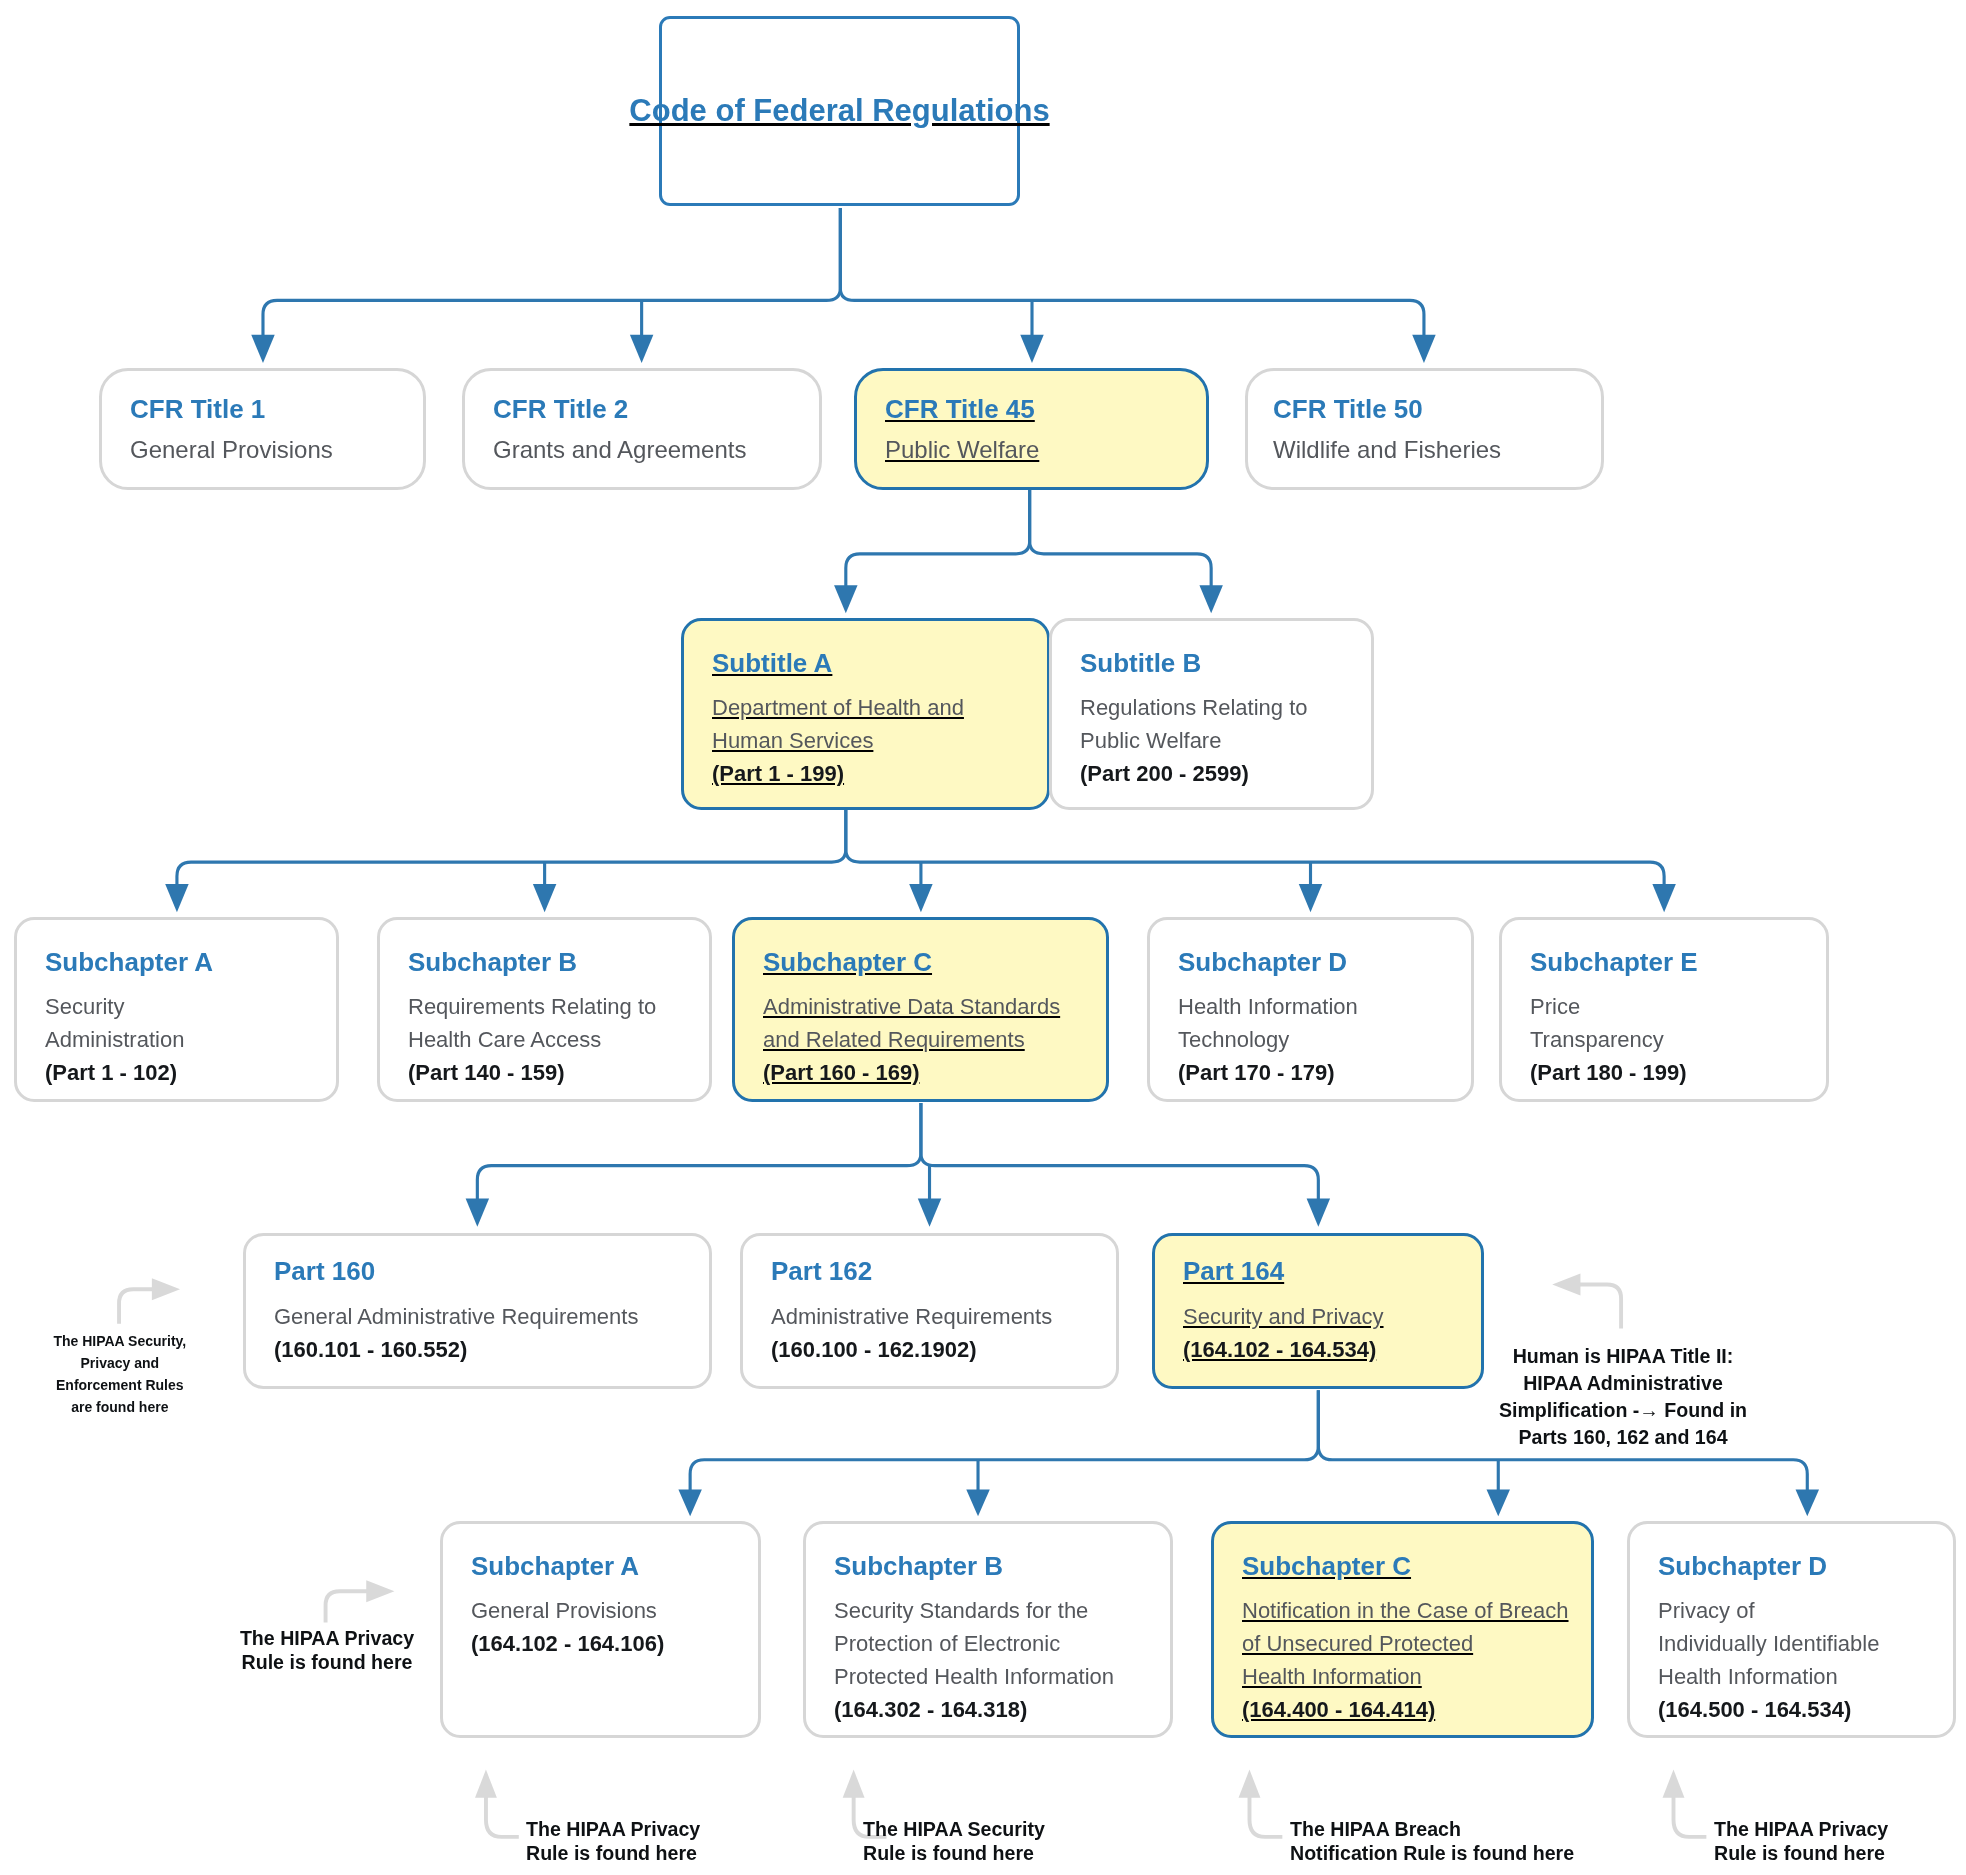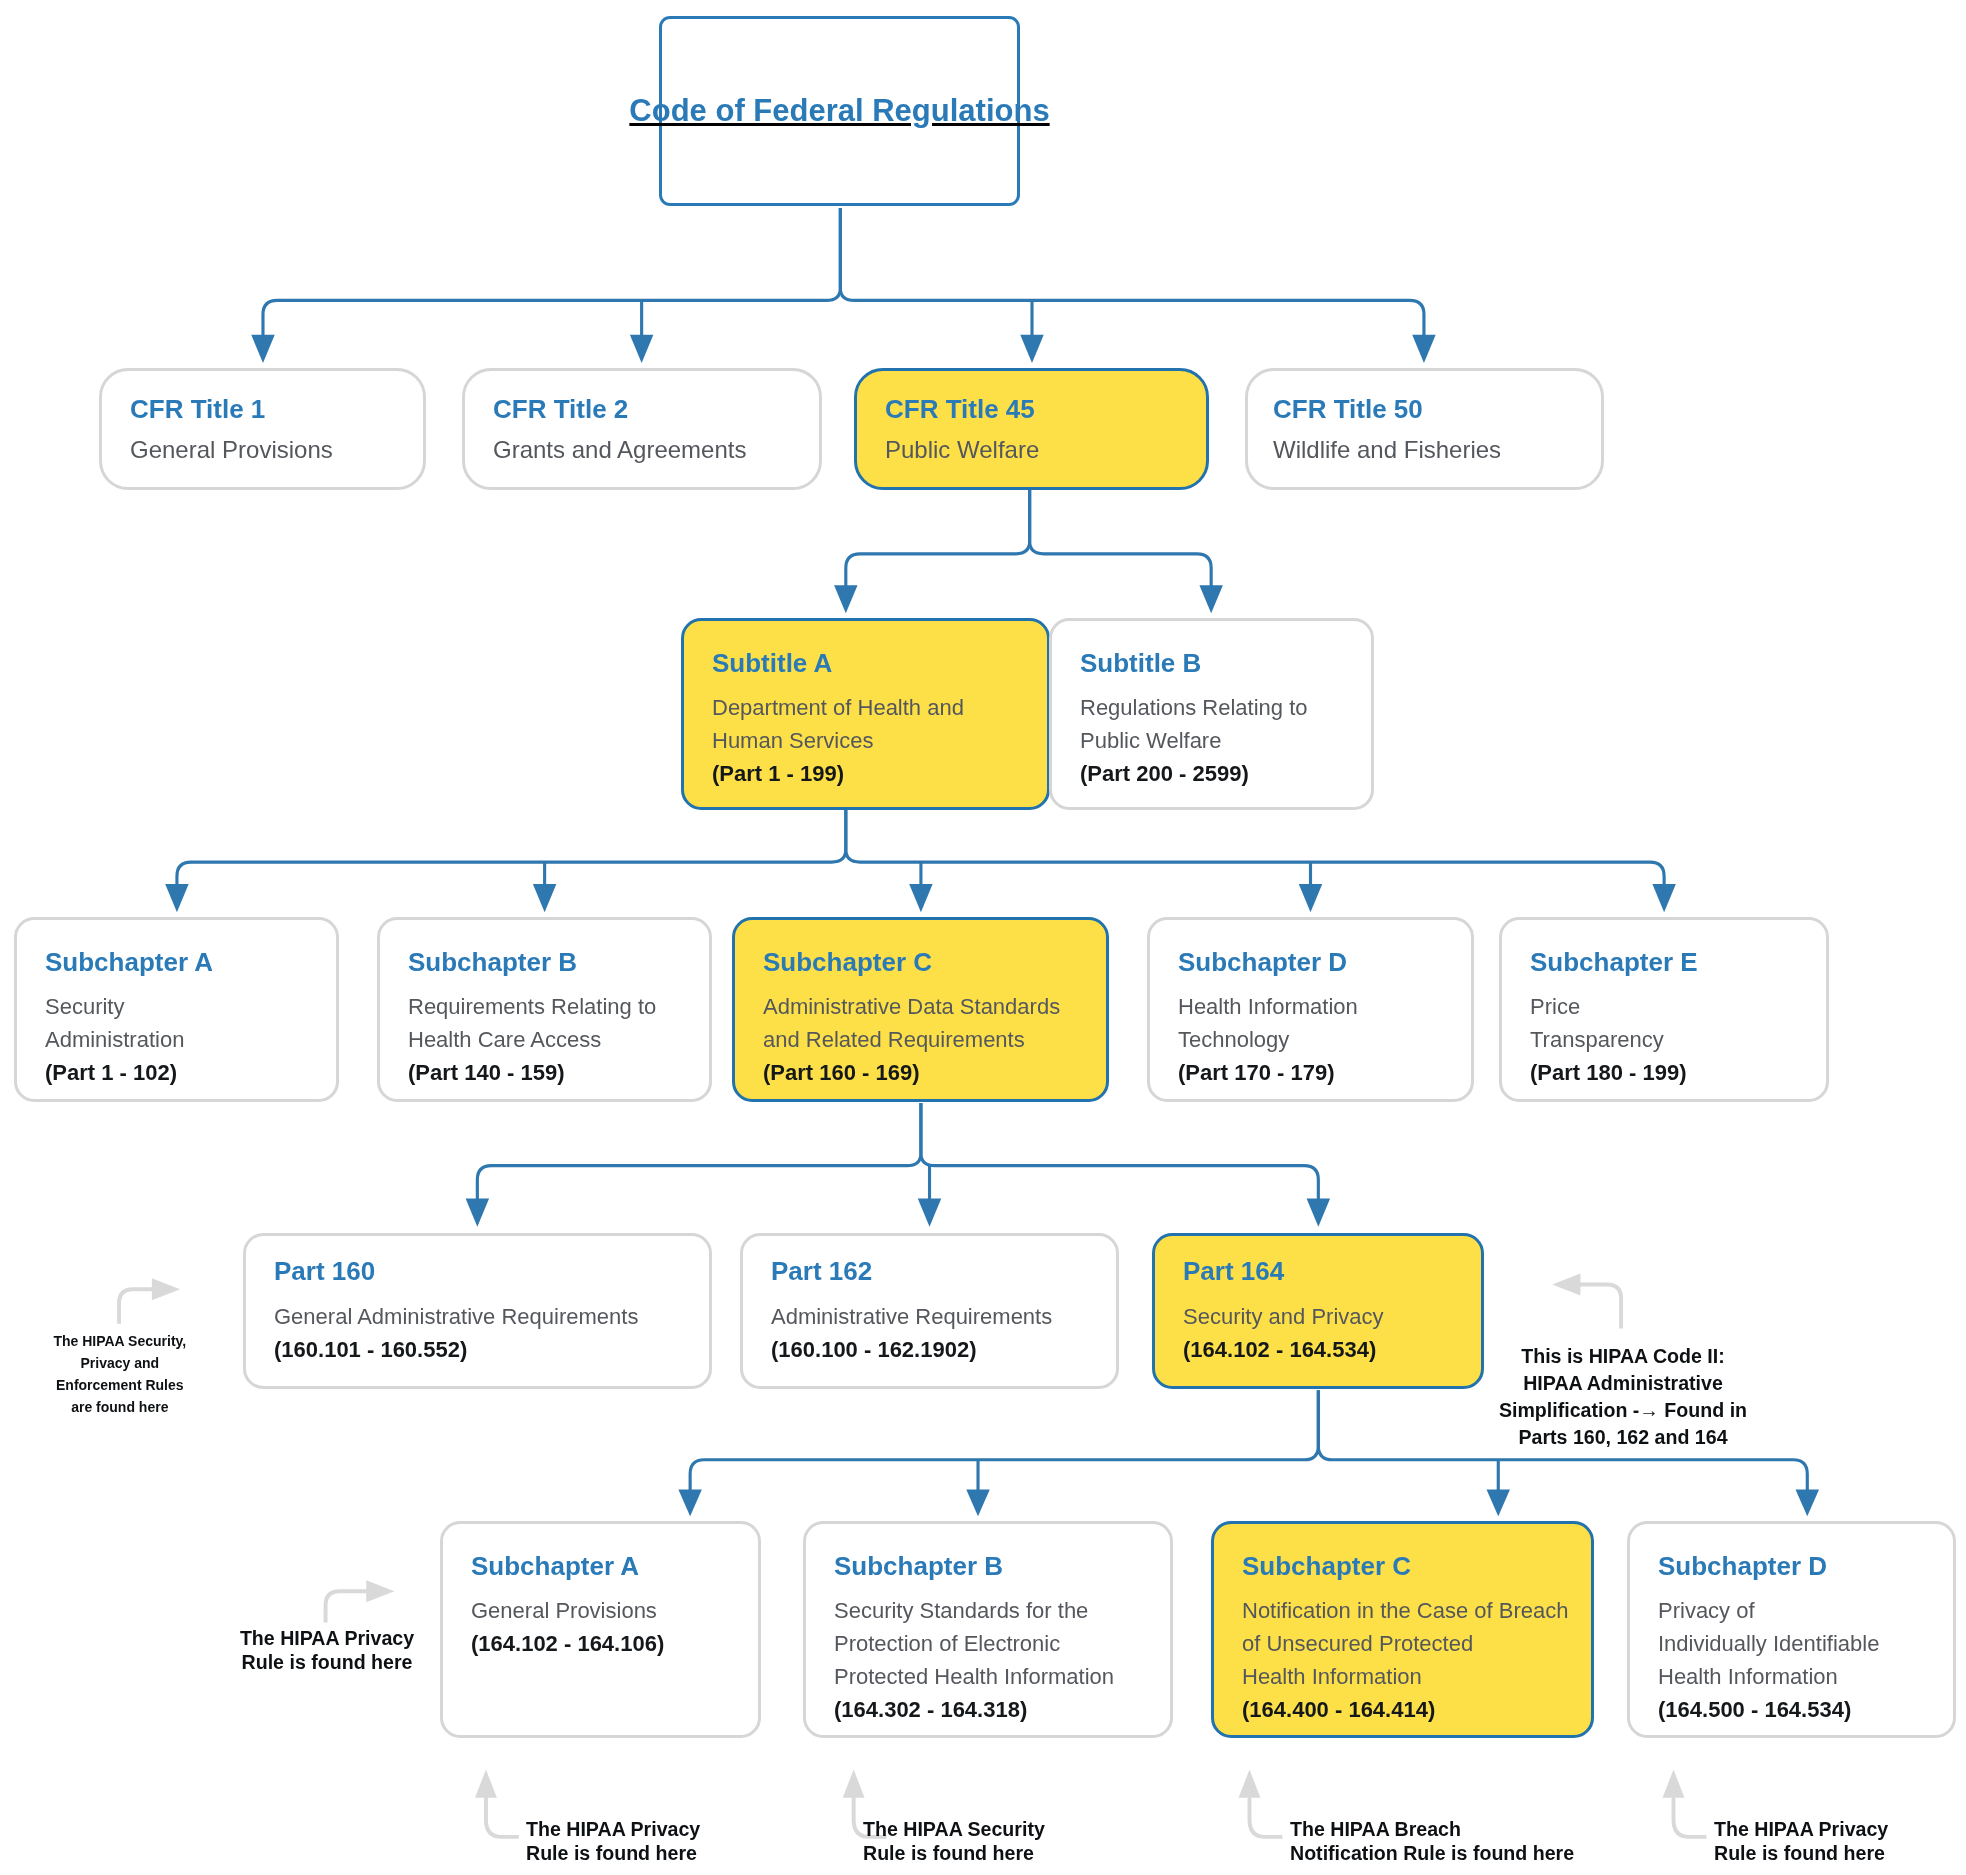--- a/index.html
+++ b/index.html
@@ -2,21 +2,21 @@
 <html style="font-size:12.5px"><head>
 <meta charset="utf-8">
 <style>
   html,body{margin:0;padding:0;background:#ffffff;}
   .stage{position:relative;width:1967px;height:1876px;background:#ffffff;overflow:hidden;
          font-family:"Liberation Sans",sans-serif;}
   svg.wires{position:absolute;left:0;top:0;width:1967px;height:1876px;}
 
   .node{position:absolute;background:#ffffff;border:3.1px solid #d6d6d6;border-radius:20.3px;
         box-sizing:border-box;}
-  .node.hl{background:#fde047;border:3.9px solid #2273ad;}
+  .node.hl{background:#fef9c3;border:3.9px solid #2273ad;text-decoration:underline;}
   .root-node{border:3.9px solid #2b7ab8;border-radius:11px;display:flex;align-items:center;
         justify-content:center;text-align:center;padding:0 28px;}
   .root-node .hd{font-size:31px;line-height:1.32;}
   .hd{font-size:26px;font-weight:bold;color:#2b7ab8;white-space:nowrap;}
   .lv2{display:flex;flex-direction:column;justify-content:center;padding:0 28px;gap:11.7px;border-radius:29px;}
   .lv2 .sub{font-size:24px;color:#54575c;white-space:nowrap;}
   .card{padding:26.6px 26.6px 0 28px;}
   .card.lv5{padding-top:20.3px;}
   .card .hd{margin-bottom:12.5px;}
   .card .ln{font-size:22px;color:#54575c;line-height:33px;white-space:nowrap;}
@@ -239,21 +239,21 @@
     <div class="range">(164.500 - 164.534)</div>
   </div>
 
   <div class="ann" style="left:6.3px;top:1330px;width:227px;">
       <div class="ln">The HIPAA Security,</div>
       <div class="ln">Privacy and</div>
       <div class="ln">Enforcement Rules</div>
       <div class="ln">are found here</div>
     </div>
   <div class="ann ann2" style="left:1443px;top:1343px;width:360px;">
-      <div class="ln">This is HIPAA Code II:</div>
+      <div class="ln">Human is HIPAA Title II:</div>
       <div class="ln">HIPAA Administrative</div>
       <div class="ln">Simplification -→ Found in</div>
       <div class="ln">Parts 160, 162 and 164</div>
     </div>
   <div class="ann ann3" style="left:229px;top:1626px;width:196px;">
       <div class="ln">The HIPAA Privacy</div>
       <div class="ln">Rule is found here</div>
     </div>
   <div class="ann annb left-align" style="left:526px;top:1817px;width:266px;">
       <div class="ln">The HIPAA Privacy</div>

